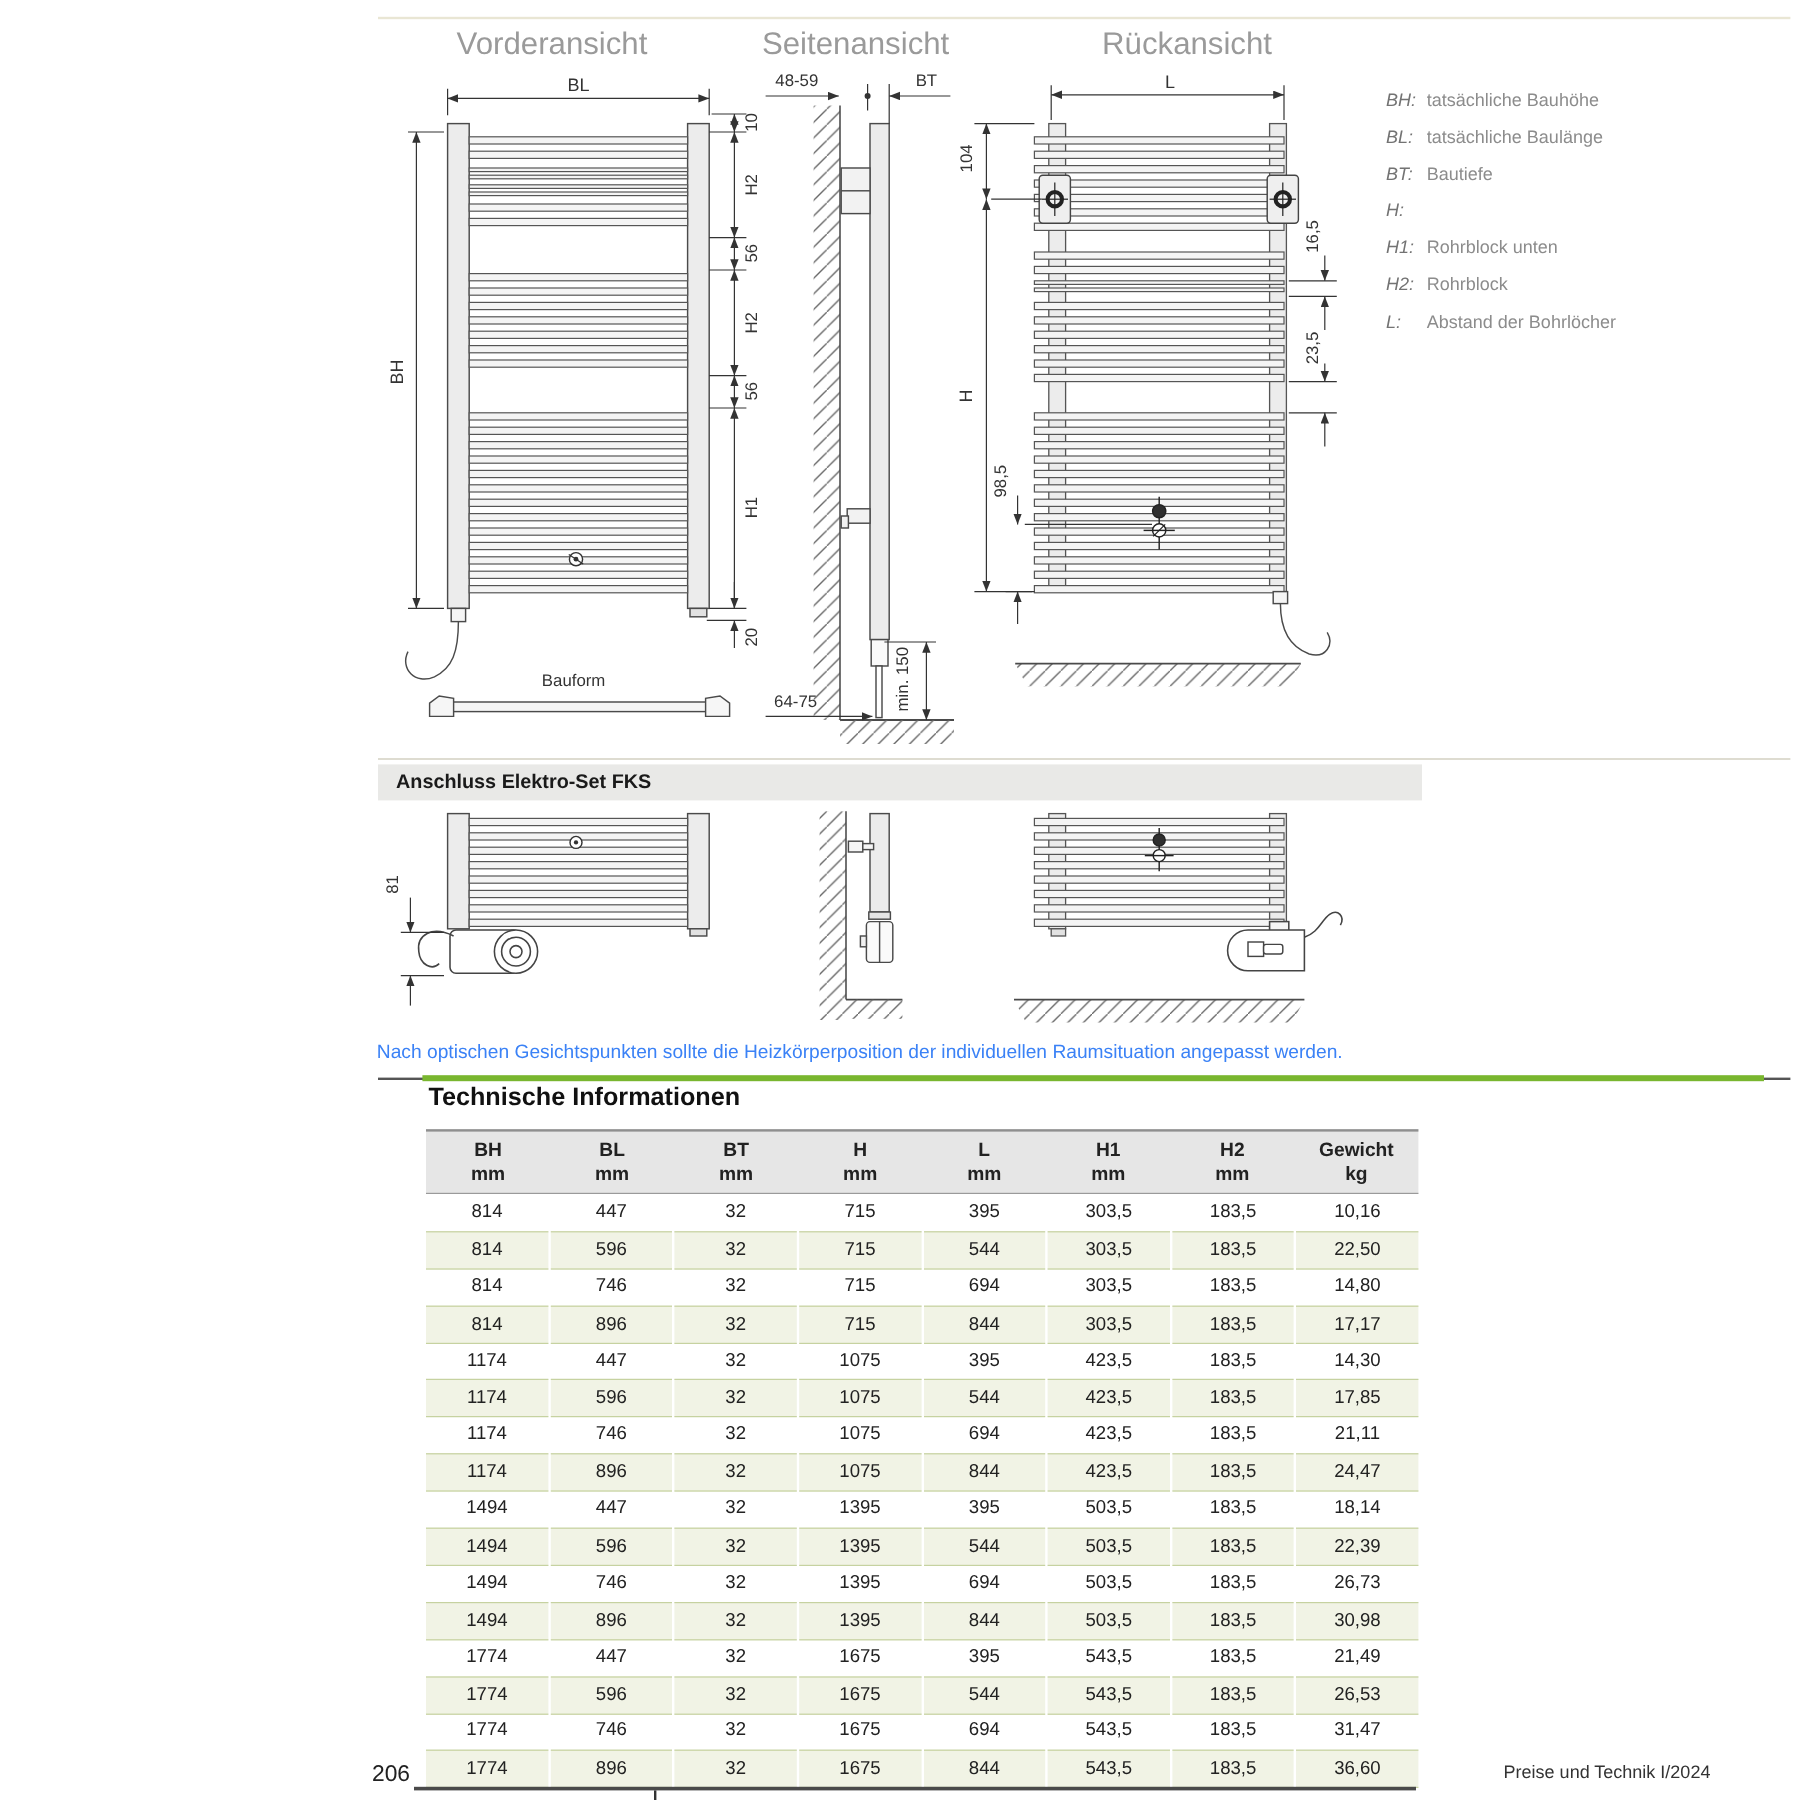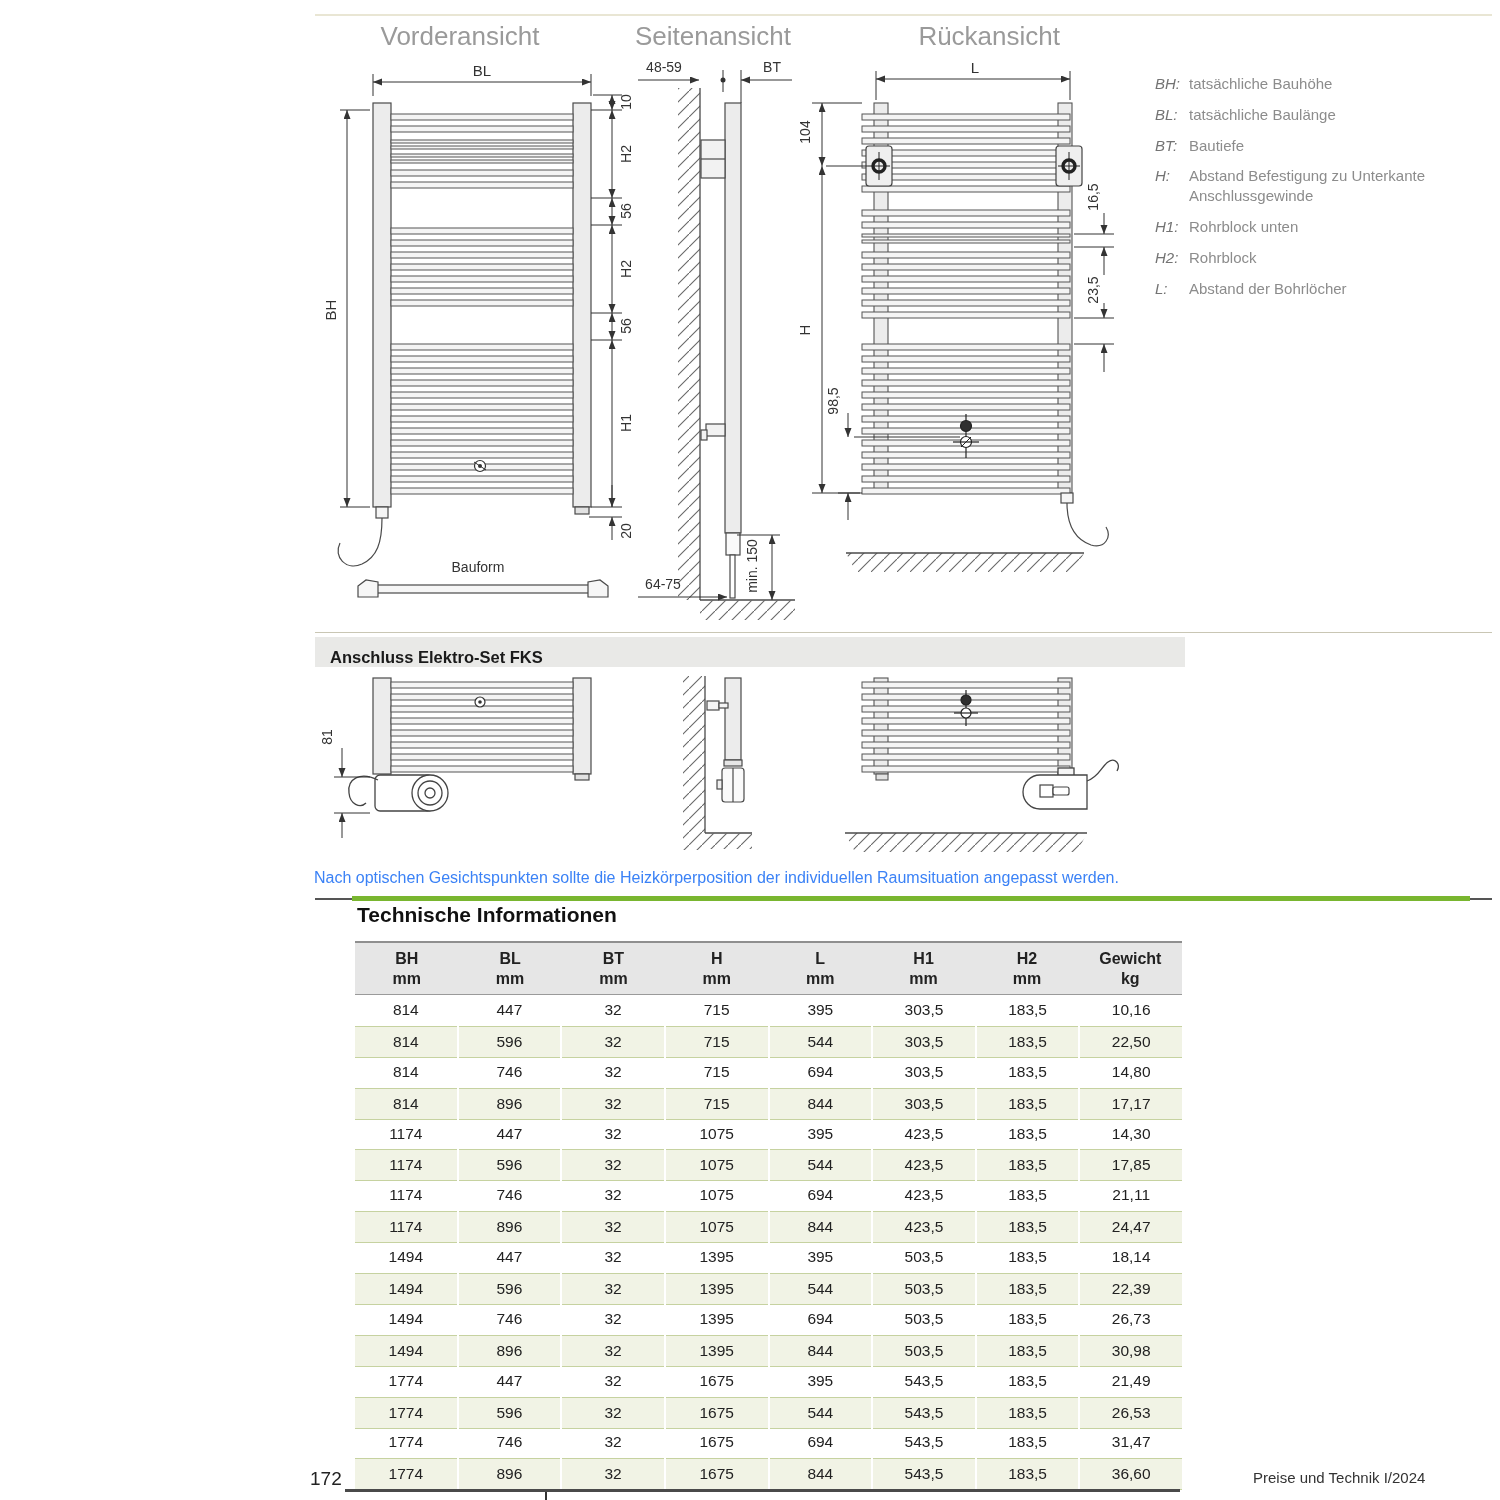--- a/index.html
+++ b/index.html
@@ -16,21 +16,21 @@
   .legend{left:1155px;top:74px;width:340px;font-size:15px;color:#8c8c8c;line-height:1.32;}
   .legend-row{display:grid;grid-template-columns:34px 1fr;margin-bottom:11px;}
   .legend-key{color:#737373;font-style:italic;}
 
   
   svg text{font-family:"Liberation Sans",sans-serif;font-size:14px;fill:#333;}
   svg text.big{font-size:15px;}
 
   
   .fks-line{left:315px;top:632px;width:1177px;height:1px;background:#c9c6b4;}
-  .fks-bar{left:315px;top:637px;width:870px;height:30px;background:#e9e9e7;display:flex;align-items:flex-end;}
+  .fks-bar{left:315px;top:637px;width:870px;height:30px;background:#e9e9e7;display:flex;align-items:center;}
   .fks-bar span{font-size:16.5px;font-weight:bold;color:#1a1a1a;margin-left:15px;}
 
   .note{left:314px;top:869px;font-size:16px;color:#3b82f6;}
   .div-dark{left:315px;top:898px;width:1177px;height:2px;background:#555;}
   .div-green{left:352px;top:896px;width:1118px;height:5px;background:#79b62f;}
 
   .tbl-title{left:357px;top:903px;font-size:21px;font-weight:bold;color:#111;}
 
   .table{left:355px;top:941px;width:827px;}
   .thead{display:grid;grid-template-columns:repeat(8,1fr);height:54px;background:#e6e6e6;
@@ -433,21 +433,20 @@
     <div class="legend-row">
       <div class="legend-key">BL:</div>
       <div>tatsächliche Baulänge</div>
     </div>
     <div class="legend-row">
       <div class="legend-key">BT:</div>
       <div>Bautiefe</div>
     </div>
     <div class="legend-row">
       <div class="legend-key">H:</div>
-      <div>Abstand Befestigung zu Unterkante Anschlussgewinde</div>
     </div>
     <div class="legend-row">
       <div class="legend-key">H1:</div>
       <div>Rohrblock unten</div>
     </div>
     <div class="legend-row">
       <div class="legend-key">H2:</div>
       <div>Rohrblock</div>
     </div>
     <div class="legend-row">
@@ -655,14 +654,14 @@
         <div class="tcell">844</div>
         <div class="tcell">543,5</div>
         <div class="tcell">183,5</div>
         <div class="tcell">36,60</div>
       </div>
     </div>
 </div>
 
 <div class="abs bottomline"></div>
 <div class="abs bottomtick"></div>
-<div class="abs pagenum">172</div>
+<div class="abs pagenum">206</div>
 <div class="abs edition">Preise und Technik I/2024</div>
 
 </body></html>

